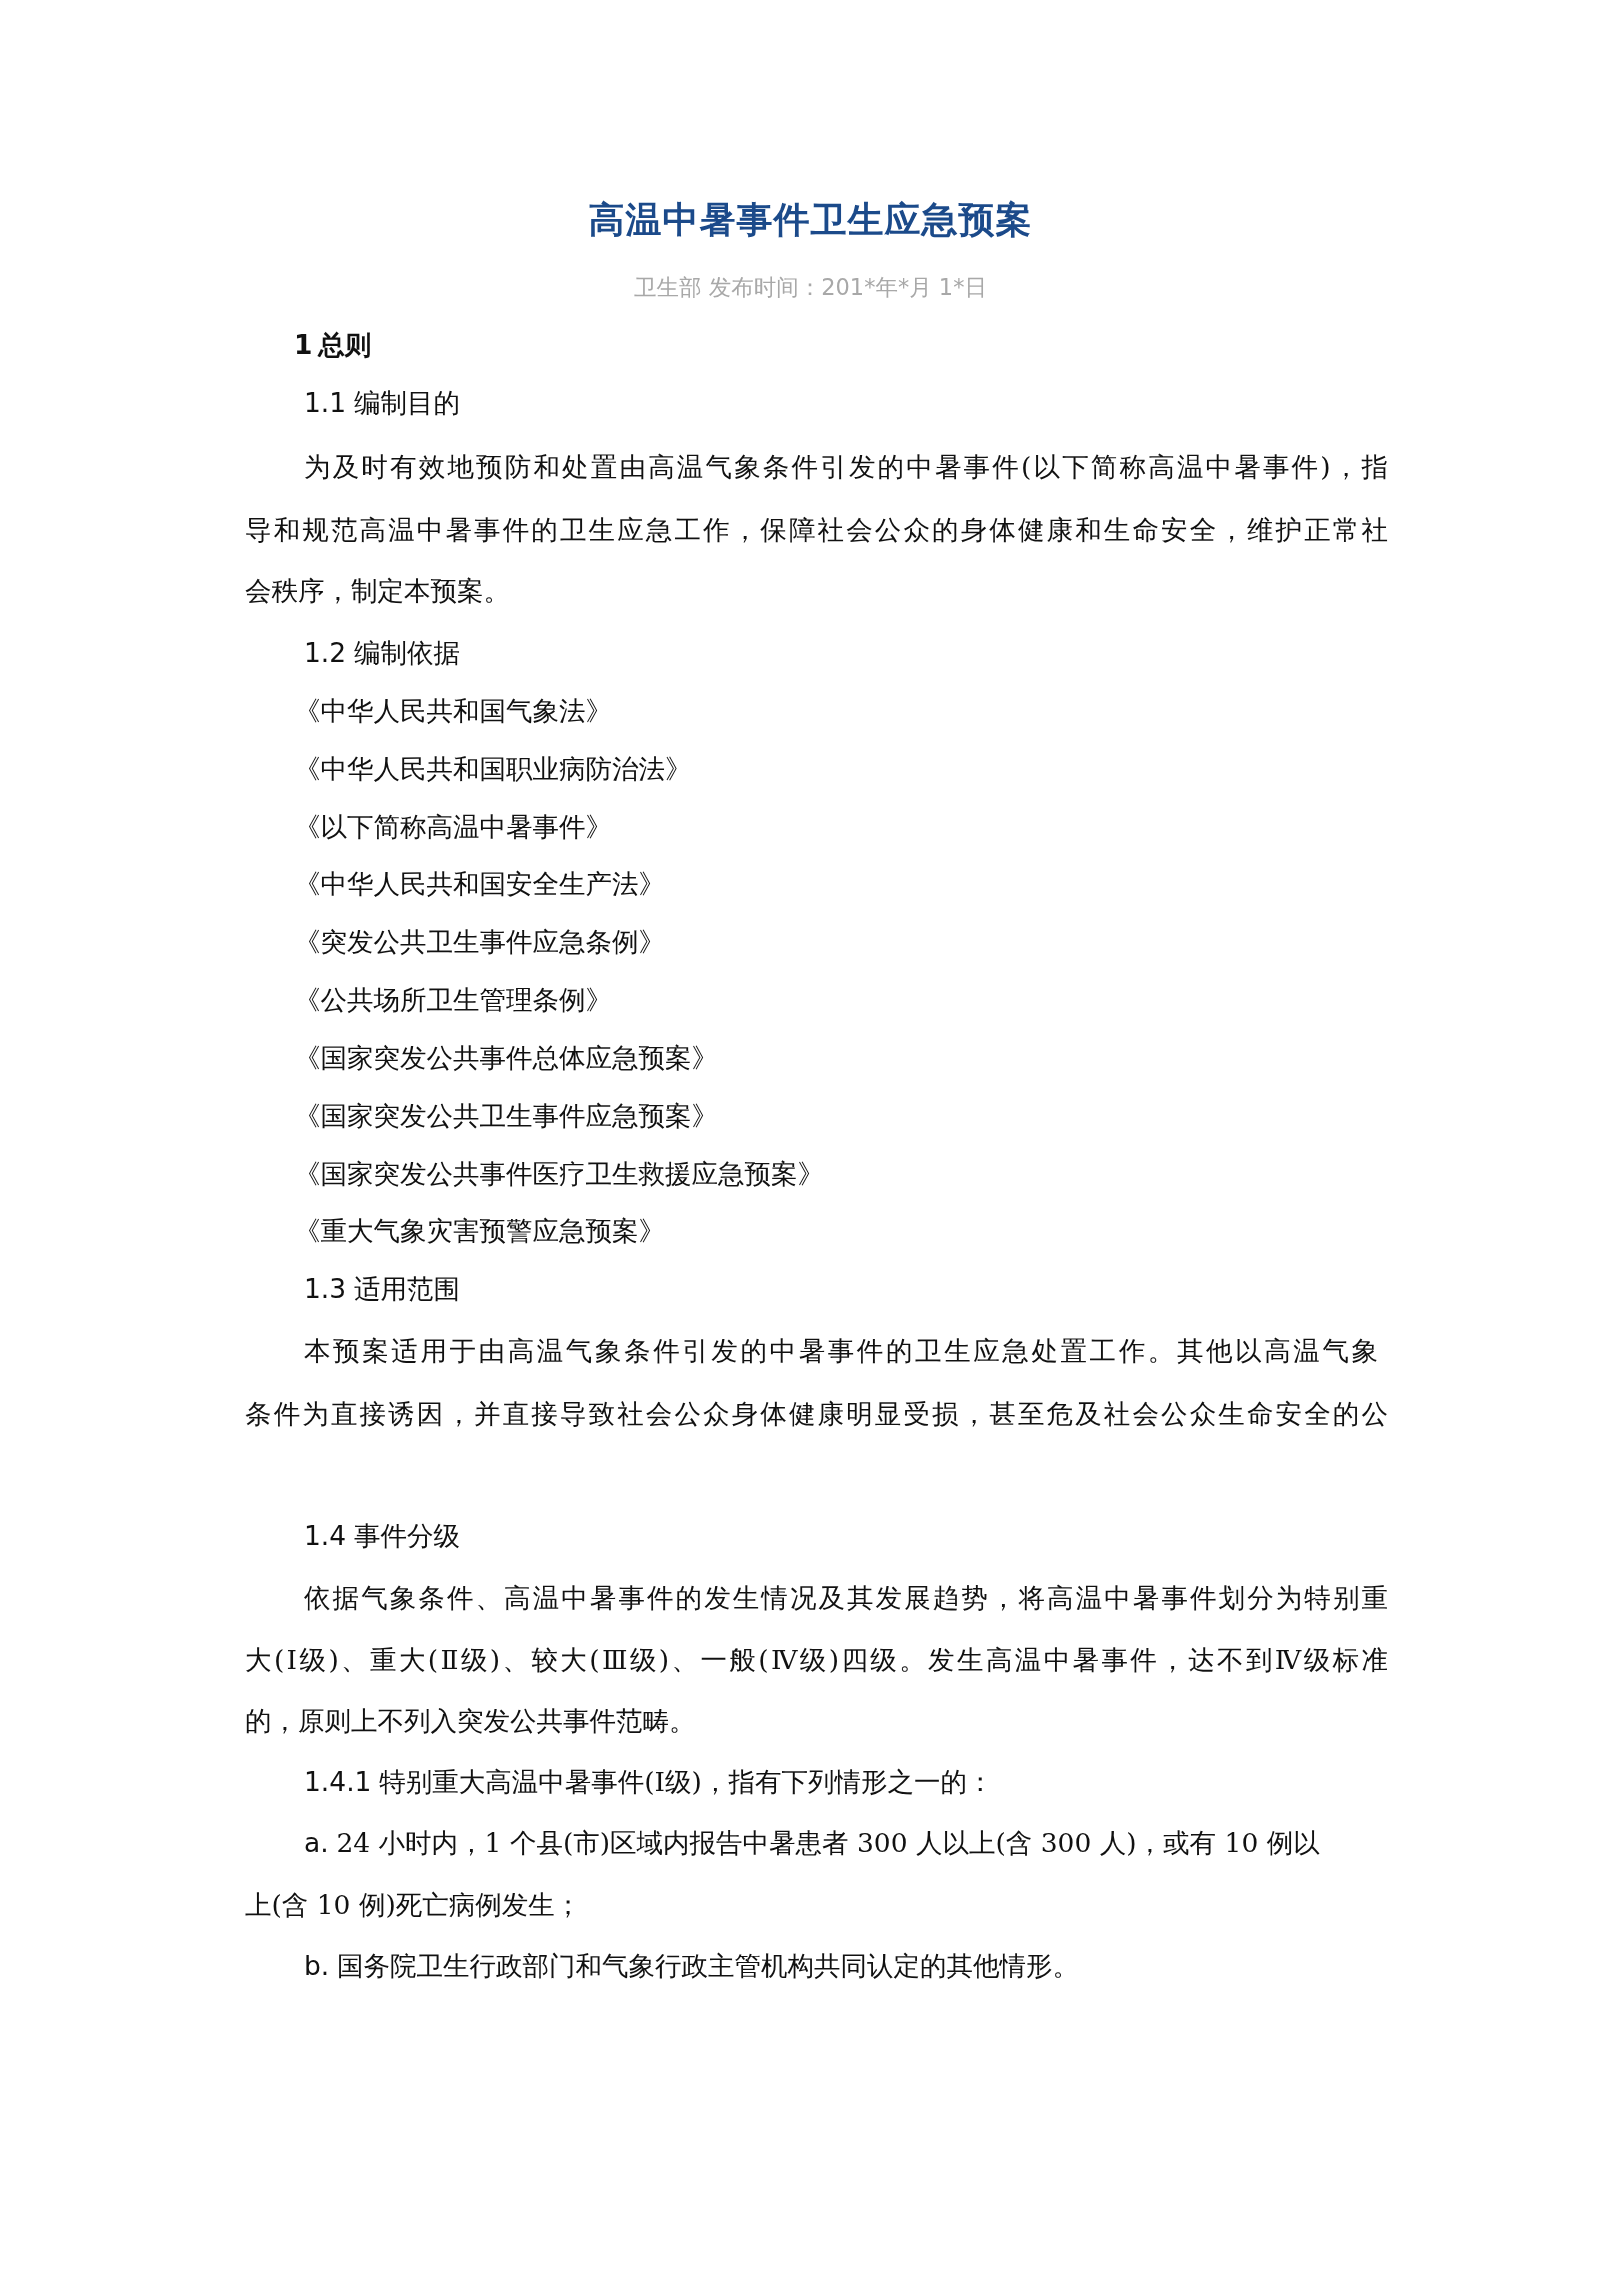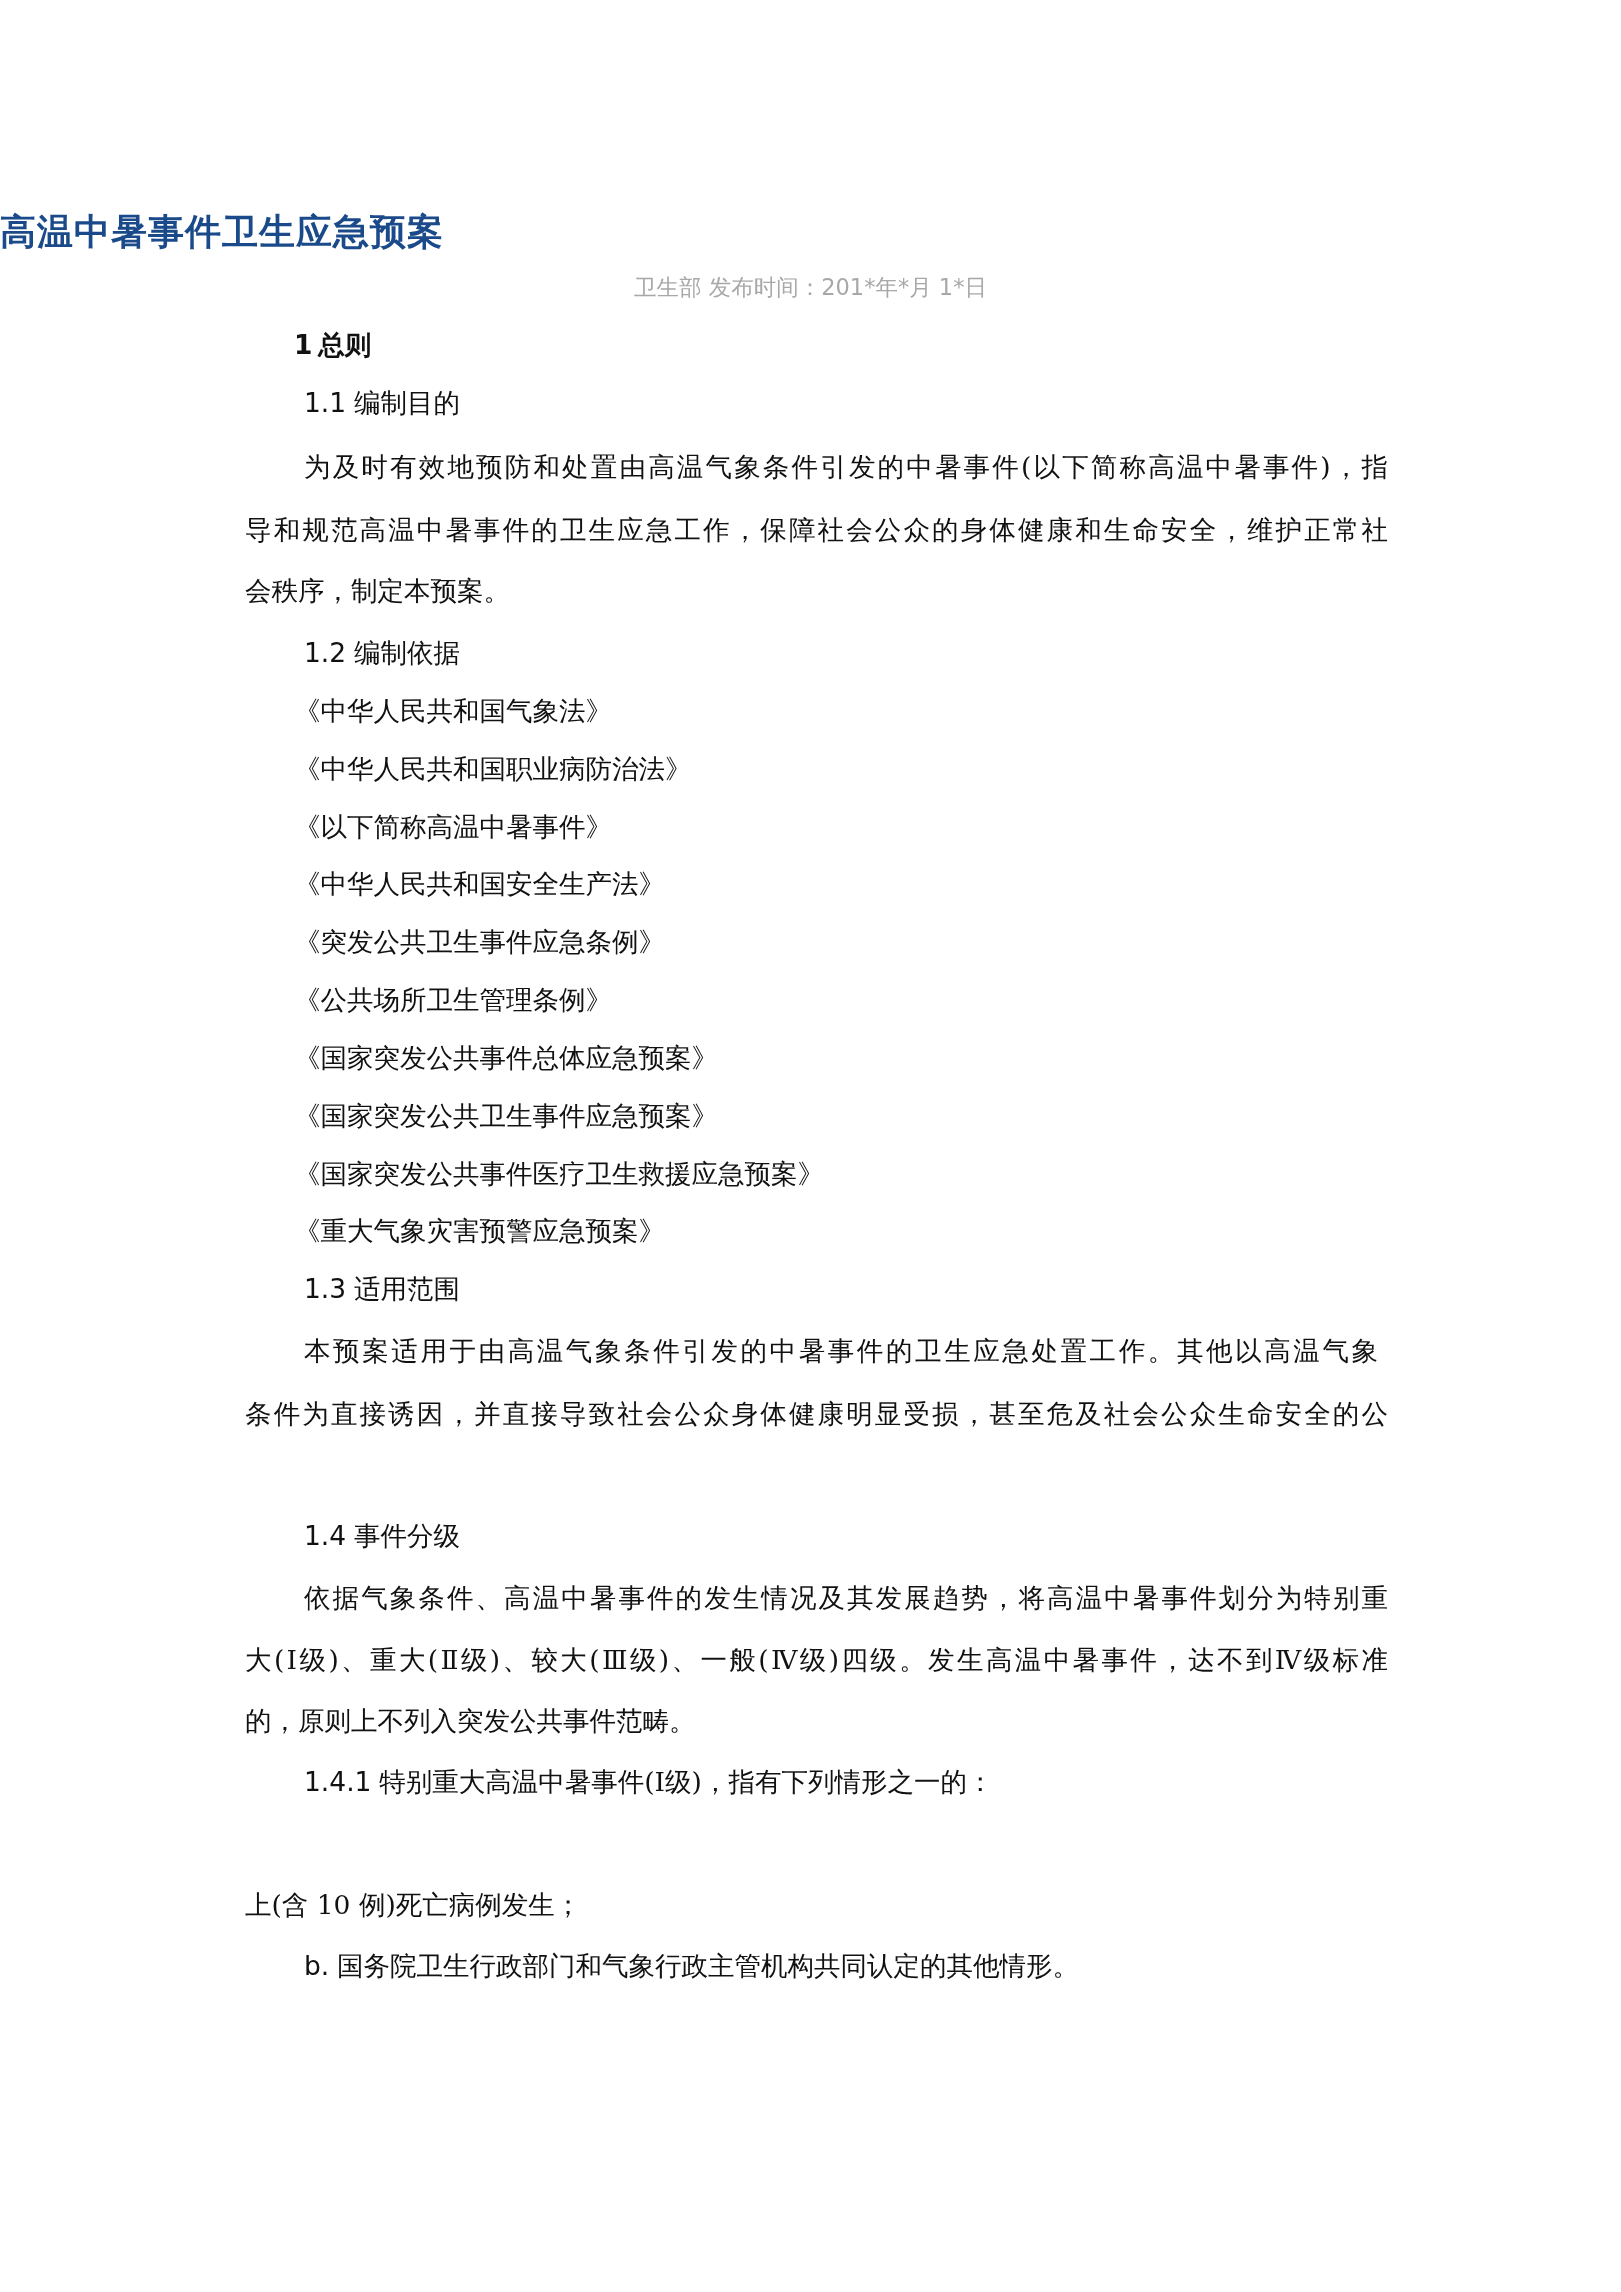--- a/index.html
+++ b/index.html
@@ -17,23 +17,24 @@
     }
     .page {
       position: absolute;
       left: 0;
       top: 0;
       width: 1621px;
       height: 2293px;
     }
     .title {
       position: absolute;
-      top: 208px;
+      top: 196px;
       left: 0;
       width: 1621px;
+      text-align: center;
       font-family: "DejaVu Sans", "Liberation Sans", sans-serif;
       font-weight: bold;
       font-size: 36px;
       color: #1b4a8a;
       letter-spacing: 1px;
     }
     .subtitle {
       position: absolute;
       top: 272px;
       left: 0;
@@ -117,20 +118,23 @@
   <div class="line indent" style="top:1518px;">
     <span class="num-sans">1.4</span><span>事件分级</span>
   </div>
   <div class="line para-first" style="top:1580px; width:1084px; text-align:justify; text-align-last:justify;">依据气象条件、高温中暑事件的发生情况及其发展趋势，将高温中暑事件划分为特别重</div>
   <div class="line para-cont justify" style="top:1642px;">大(Ⅰ级)、重大(Ⅱ级)、较大(Ⅲ级)、一般(Ⅳ级)四级。发生高温中暑事件，达不到Ⅳ级标准</div>
   <div class="line para-cont" style="top:1703px;">的，原则上不列入突发公共事件范畴。</div>
 
   <div class="line indent" style="top:1764px;">
     <span class="num-sans">1.4.1</span><span>特别重大高温中暑事件(Ⅰ级)，指有下列情形之一的：</span>
   </div>
+  <div class="line indent" style="top:1825px; width:1084px;">
+    <span class="num-sans">a.</span><span>24 小时内，1 个县(市)区域内报告中暑患者 300 人以上(含 300 人)，或有 10 例以</span>
+  </div>
   <div class="line para-cont" style="top:1887px;">上(含 10 例)死亡病例发生；</div>
   <div class="line indent" style="top:1948px;">
     <span class="num-sans">b.</span><span>国务院卫生行政部门和气象行政主管机构共同认定的其他情形。</span>
   </div>
 
 
 </div>
 
 
 </body></html>

